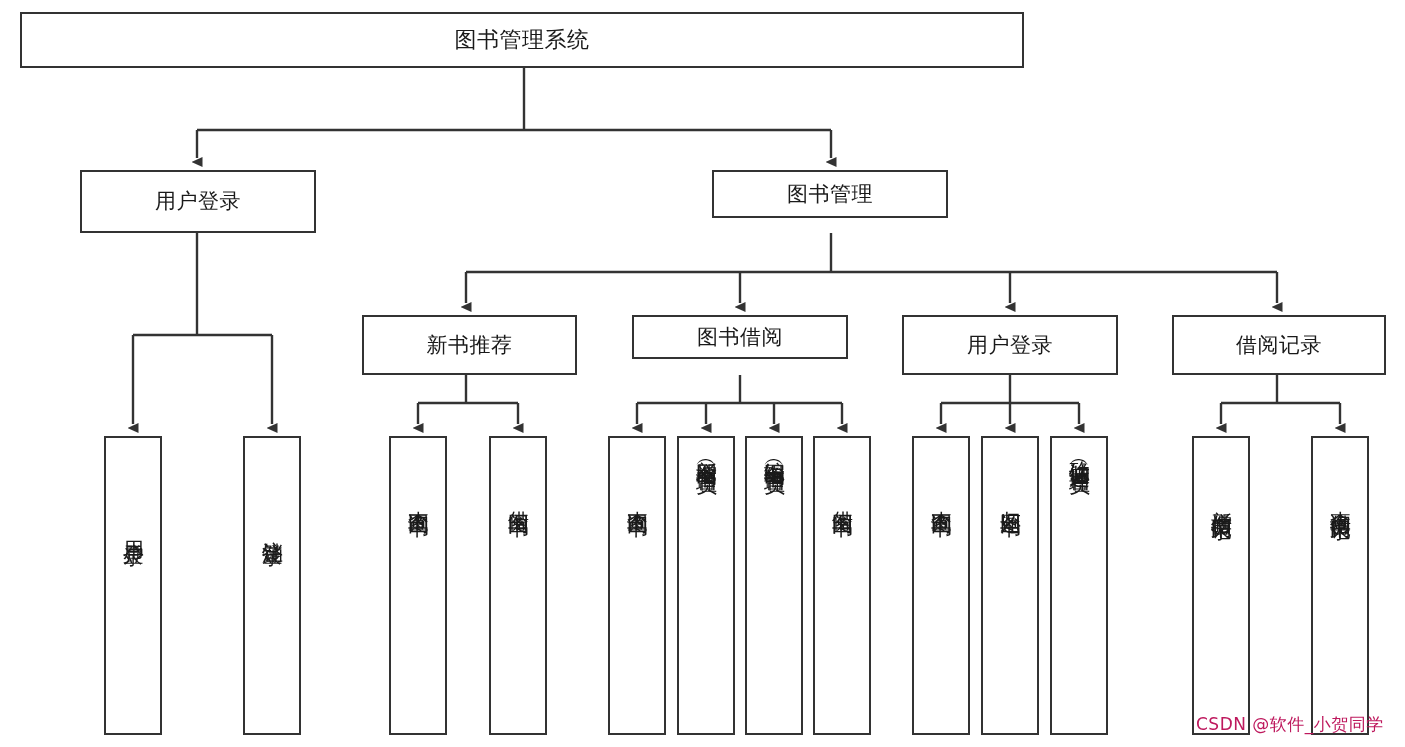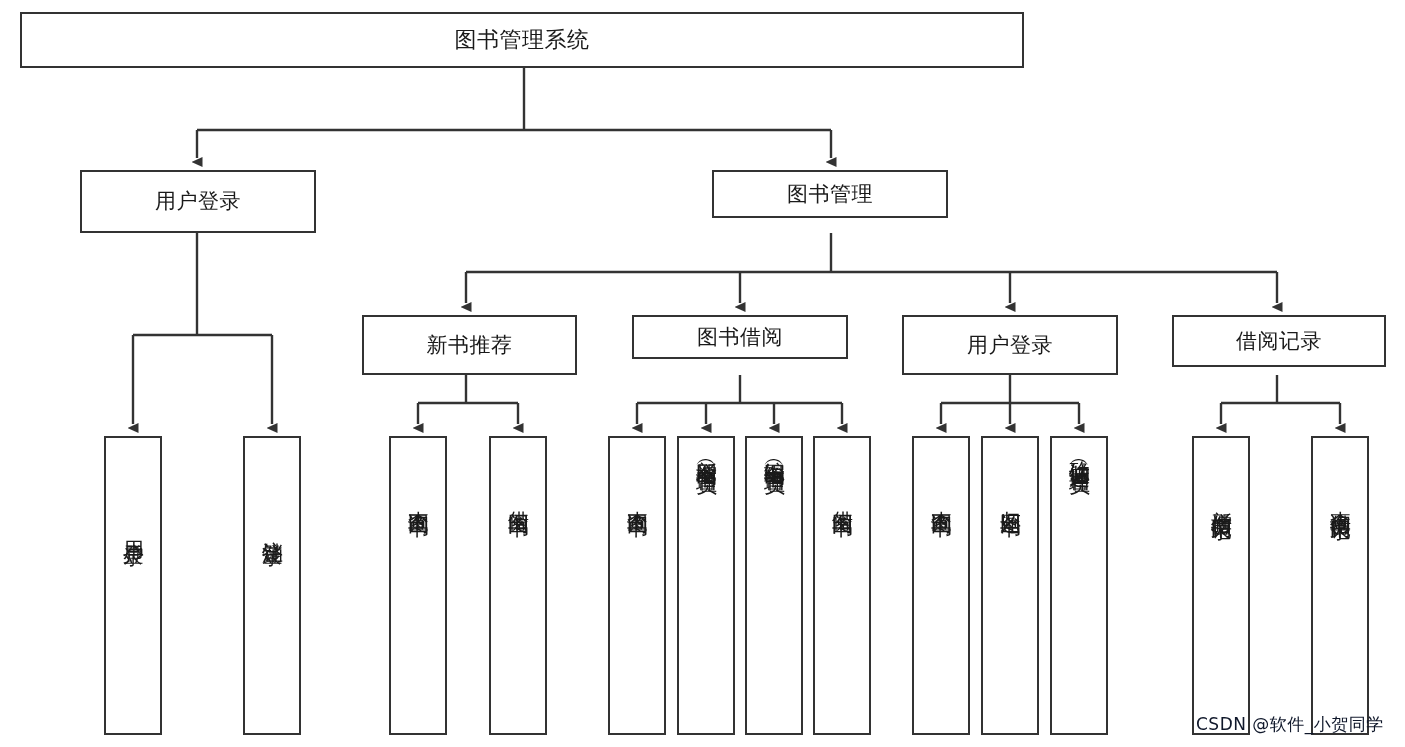--- a/index.html
+++ b/index.html
@@ -71,21 +71,21 @@
     margin-top: 56px;
   }
   .node.v.top .label {
     margin-top: 6px;
   }
   .watermark {
     position: absolute;
     left: 1196px;
     top: 713px;
     font-size: 17px;
-    color: #0f172a;
+    color: #be185d;
     letter-spacing: 0.5px;
     white-space: nowrap;
     font-family: "DejaVu Sans", "Liberation Sans", sans-serif;
   }
 </style>
 </head>
 <body>
 
 <div id="canvas">
 
@@ -152,21 +152,21 @@
 
   <div class="node h" style="left:362px; top:315px; width:215px; height:60px;">
     <span class="label">新书推荐</span>
   </div>
   <div class="node h" style="left:632px; top:315px; width:216px; height:44px;">
     <span class="label">图书借阅</span>
   </div>
   <div class="node h" style="left:902px; top:315px; width:216px; height:60px;">
     <span class="label">用户登录</span>
   </div>
-  <div class="node h" style="left:1172px; top:315px; width:214px; height:52px;">
+  <div class="node h" style="left:1172px; top:315px; width:214px; height:60px;">
     <span class="label">借阅记录</span>
   </div>
 
   <div class="node v mid" style="left:104px; top:436px; width:58px; height:299px;">
     <span class="label">用户登录</span>
   </div>
   <div class="node v mid" style="left:243px; top:436px; width:58px; height:299px;">
     <span class="label">注销登录</span>
   </div>
 

